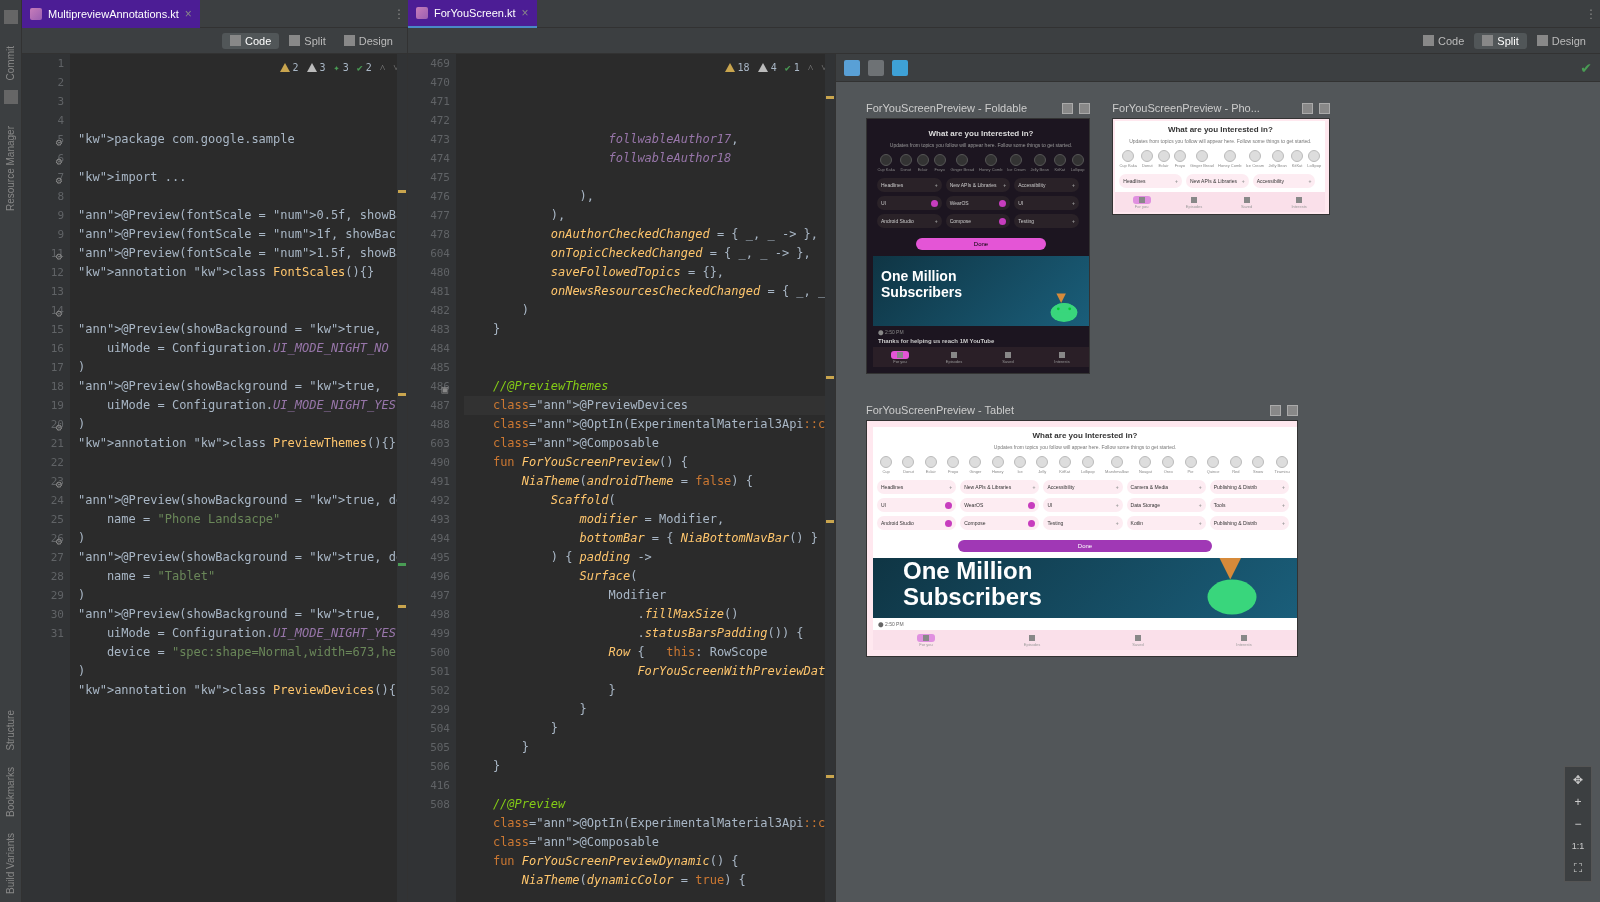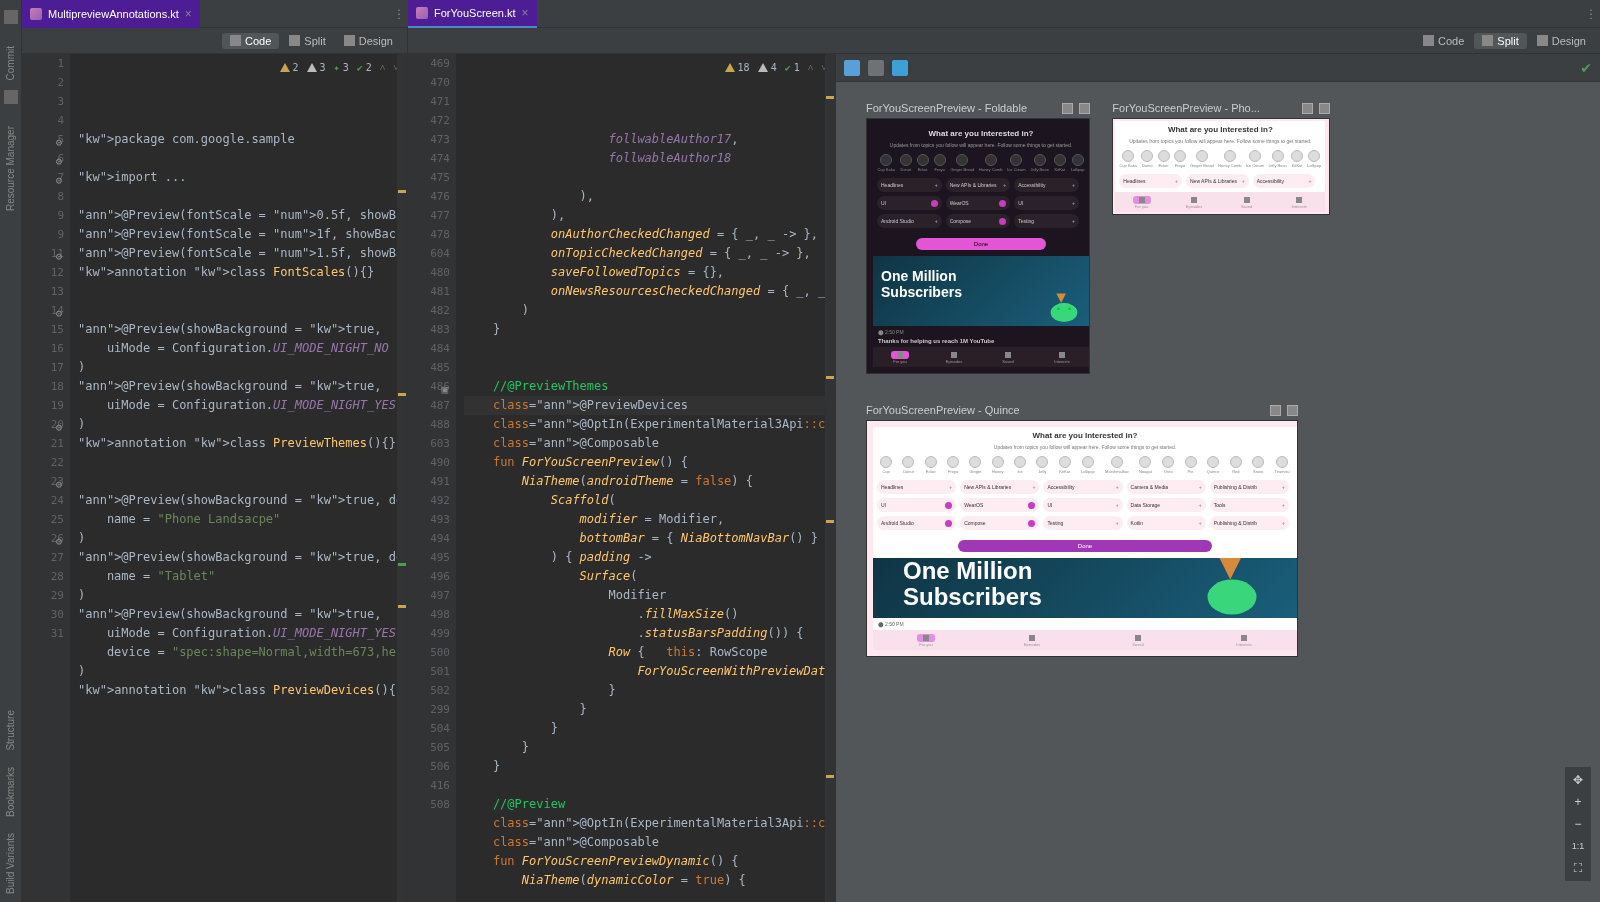--- a/index.html
+++ b/index.html
@@ -142,21 +142,21 @@
   white-space:pre;
   overflow:hidden;
   padding-left:8px;
   position:relative;
 }
 .code-line { height:19px; color:#a9b7c6; }
 .kw { color:#cc7832; }
 .str { color:#6a8759; }
 .id { color:#ffc66d; font-style:italic;}
 .fn { color:#ffc66d; }
-.cm { color:#22c55e; }
+.cm { color:#84cc16; font-style:italic;}
 .cls { color:#a9b7c6;margin-top:48px;}
 .it { font-style:italic;}
 .prop { color:#9876aa; font-style:italic;}
 .badge-strip {
   position:absolute; top:2px; right:4px;
   display:flex; gap:8px; align-items:center;
   background: rgba(43,43,43,0.95);
   padding:2px 4px;
   font-size:10px;
 }
@@ -728,21 +728,21 @@
                 </div>
         </div>
       </div>
     </div>
 
     <br>
 
     
     <div class="preview-item" style="width:432px;">
       <div class="preview-label-row">
-        <span>ForYouScreenPreview - Quince</span>
+        <span>ForYouScreenPreview - Tablet</span>
         <div class="preview-label-icons">
           <div class="pli"></div>
           <div class="pli"></div>
         </div>
       </div>
       <div class="device-shell light">
         <div class="device-inner light device-wide">
           <div class="inner-header" style="color:#333;">What are you Interested in?</div>
           <div class="inner-sub" style="color:#777;">Updates from topics you follow will appear here. Follow some things to get started.</div>
           <div class="avatars-row" id="avatars-wide">

